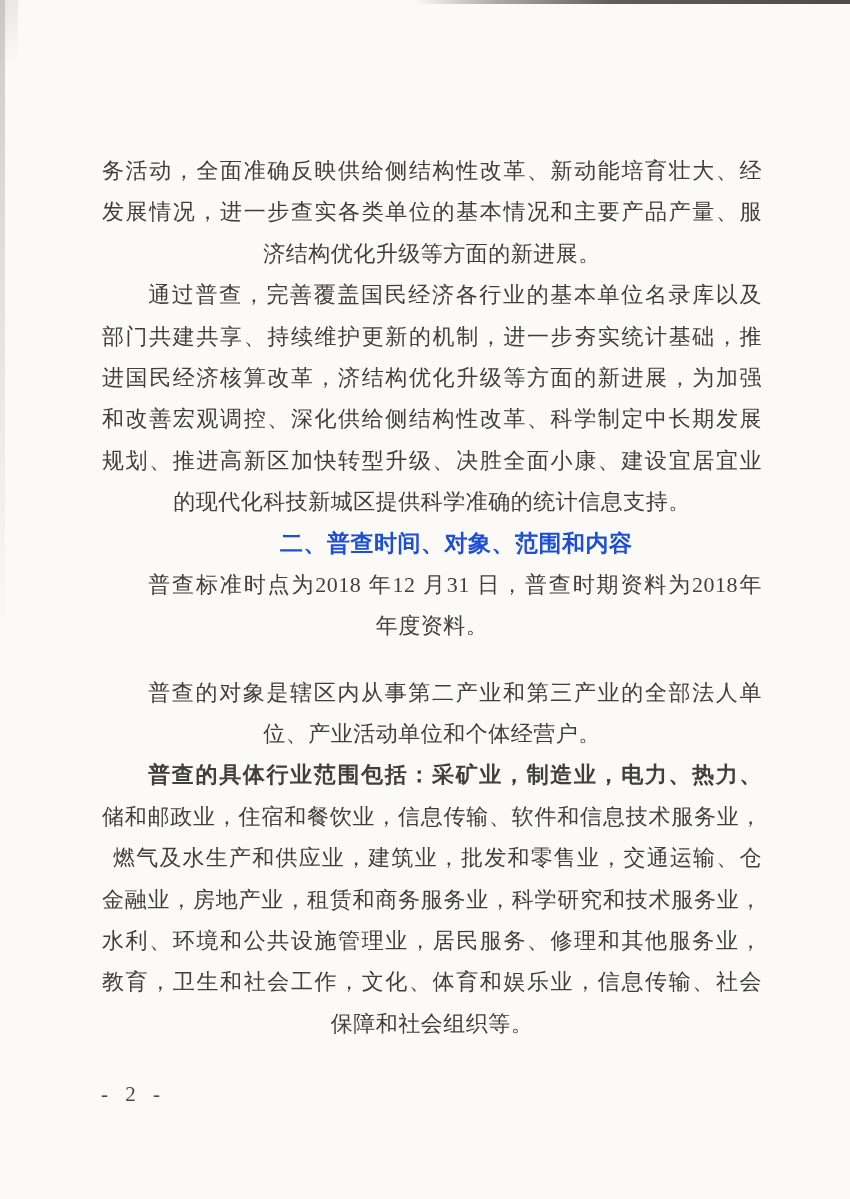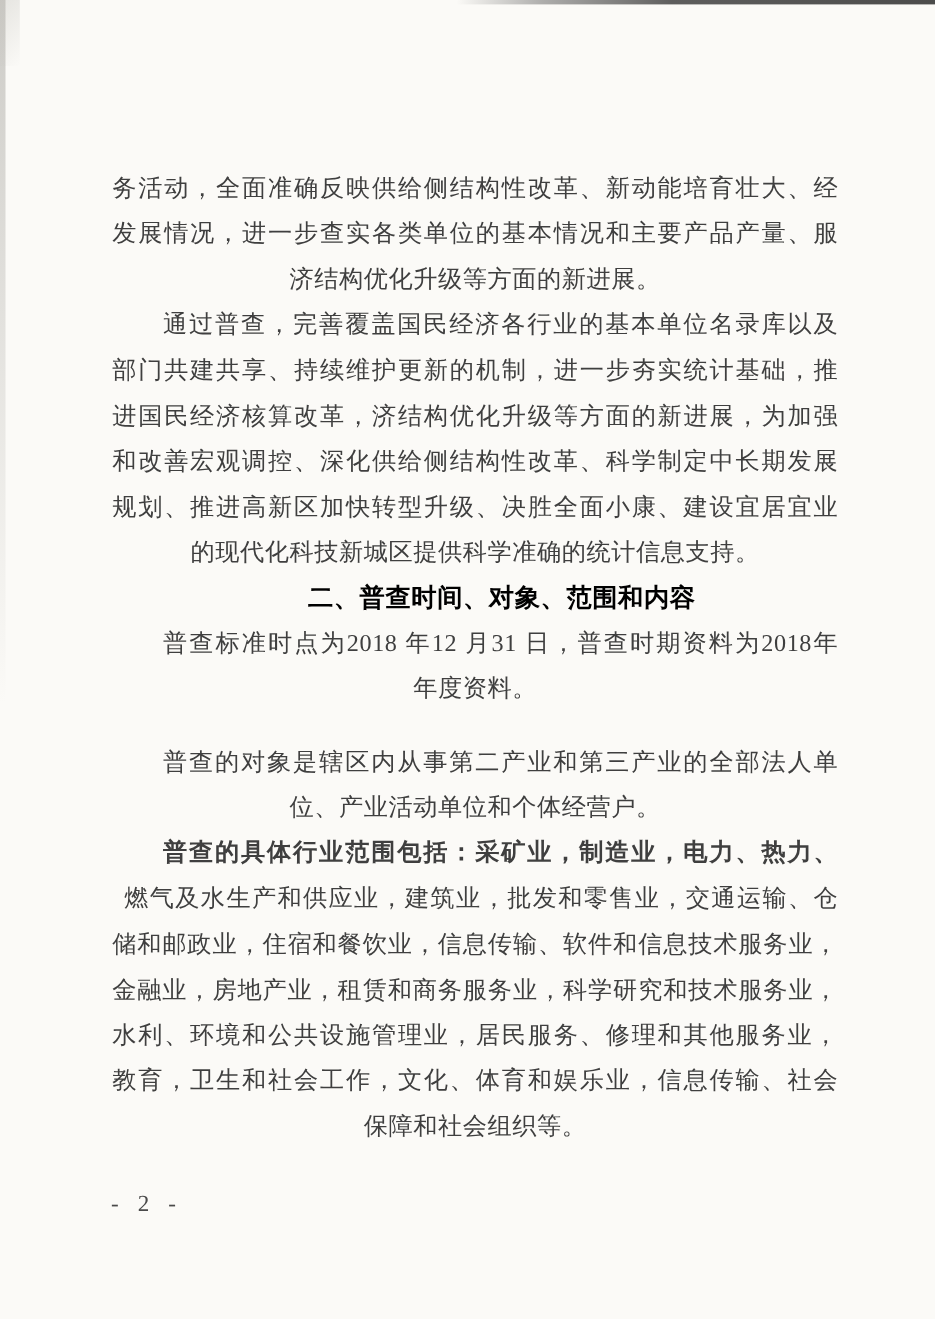--- a/index.html
+++ b/index.html
@@ -62,21 +62,21 @@
     text-align: center;
   }
   .line.fill {
     text-align: justify;
     text-align-last: justify;
   }
   .line.heading {
     font-family: "Liberation Sans", "DejaVu Sans", sans-serif;
     font-weight: 700;
     font-size: 23px;
-    color: #000000;
+    color: #1d4ed8;
     letter-spacing: 0.5px;
   }
   .page-number {
     position: absolute;
     left: 101px;
     top: 1082px;
     font-size: 21px;
     color: #4a4a4a;
     letter-spacing: 6px;
     font-family: "Liberation Serif", "DejaVu Serif", serif;
@@ -99,22 +99,22 @@
       <div class="line fill">进国民经济核算改革，济结构优化升级等方面的新进展，为加强</div>
       <div class="line fill">和改善宏观调控、深化供给侧结构性改革、科学制定中长期发展</div>
       <div class="line fill">规划、推进高新区加快转型升级、决胜全面小康、建设宜居宜业</div>
       <div class="line">的现代化科技新城区提供科学准确的统计信息支持。</div>
       <div class="line heading" style="padding-left: 2.1em;">二、普查时间、对象、范围和内容</div>
       <div class="line fill" style="padding-left: 2.1em;">普查标准时点为2018 年12 月31 日，普查时期资料为2018年</div>
       <div class="line">年度资料。</div>
       <div class="line fill" style="padding-left: 2.1em; margin-top: 25px;">普查的对象是辖区内从事第二产业和第三产业的全部法人单</div>
       <div class="line">位、产业活动单位和个体经营户。</div>
       <div class="line fill" style="padding-left: 2.1em; font-weight: bold;">普查的具体行业范围包括：采矿业，制造业，电力、热力、</div>
+      <div class="line fill">储和邮政业，住宿和餐饮业，信息传输、软件和信息技术服务业，</div>
       <div class="line fill" style="padding-left: 0.5em;">燃气及水生产和供应业，建筑业，批发和零售业，交通运输、仓</div>
-      <div class="line fill">储和邮政业，住宿和餐饮业，信息传输、软件和信息技术服务业，</div>
       <div class="line fill">金融业，房地产业，租赁和商务服务业，科学研究和技术服务业，</div>
       <div class="line fill">水利、环境和公共设施管理业，居民服务、修理和其他服务业，</div>
       <div class="line fill">教育，卫生和社会工作，文化、体育和娱乐业，信息传输、社会</div>
       <div class="line">保障和社会组织等。</div>
     </main>
 
   <div class="page-number">- 2 -</div>
 </div>
 
 </body></html>

